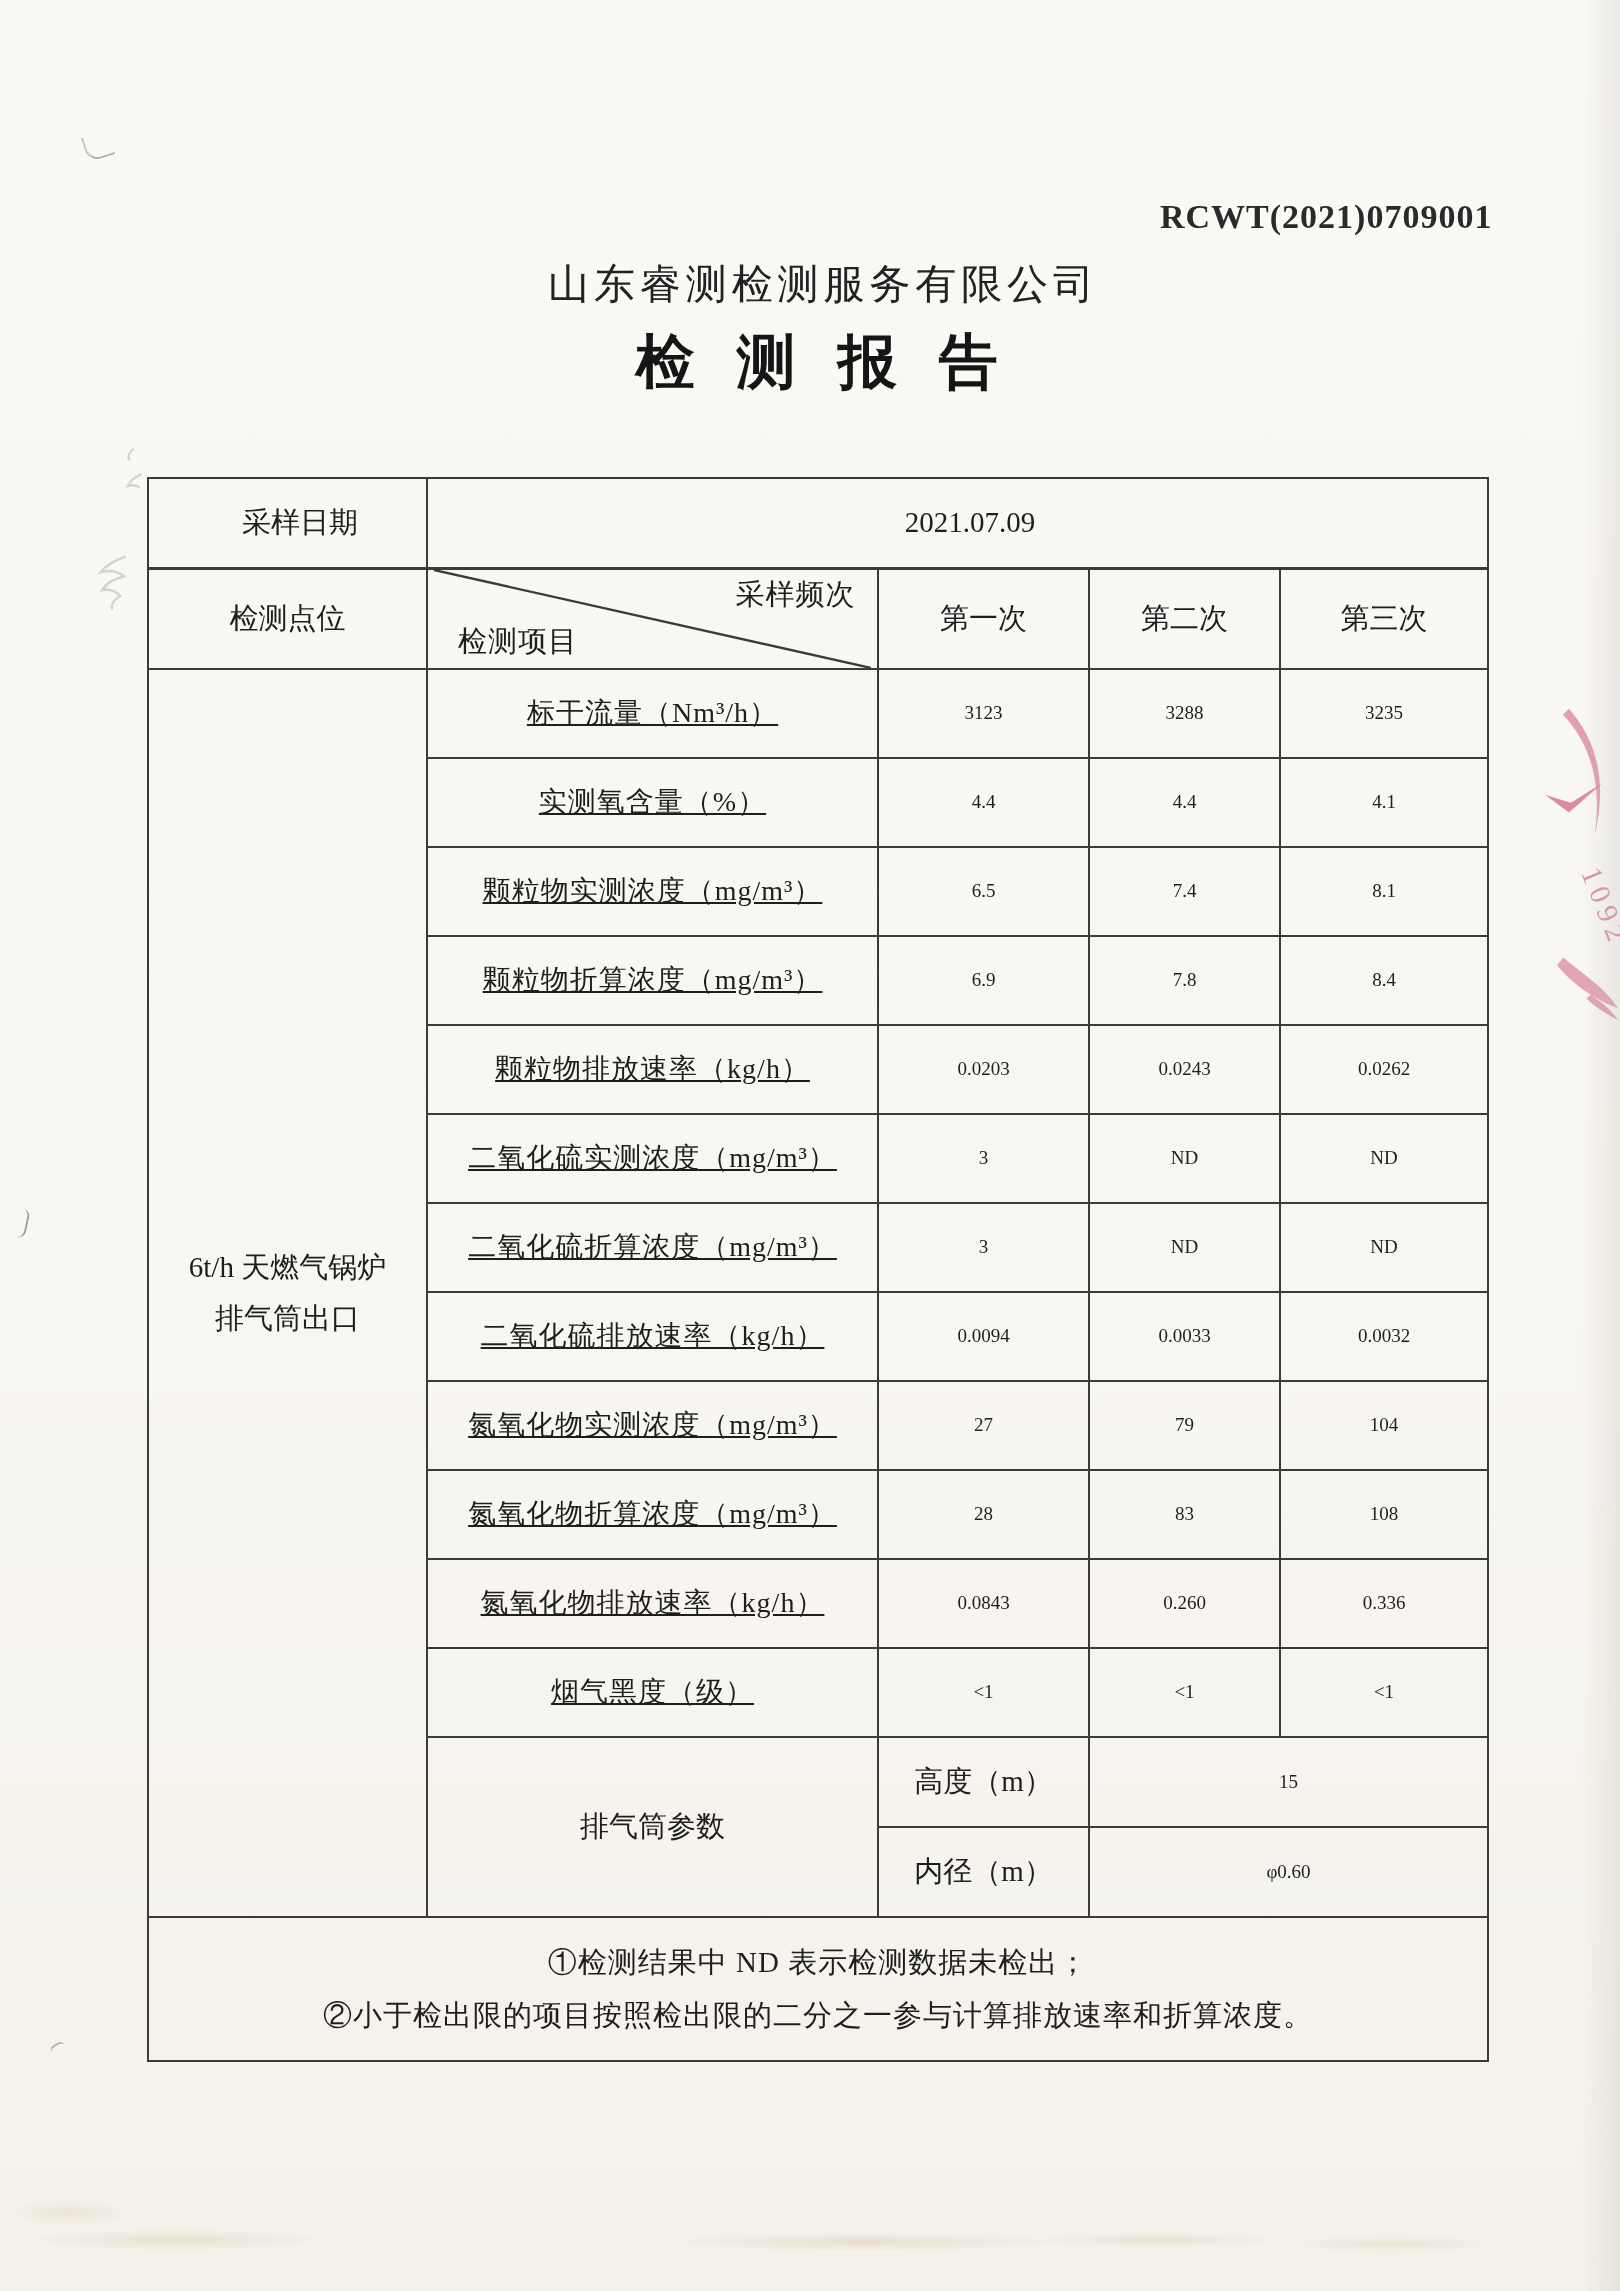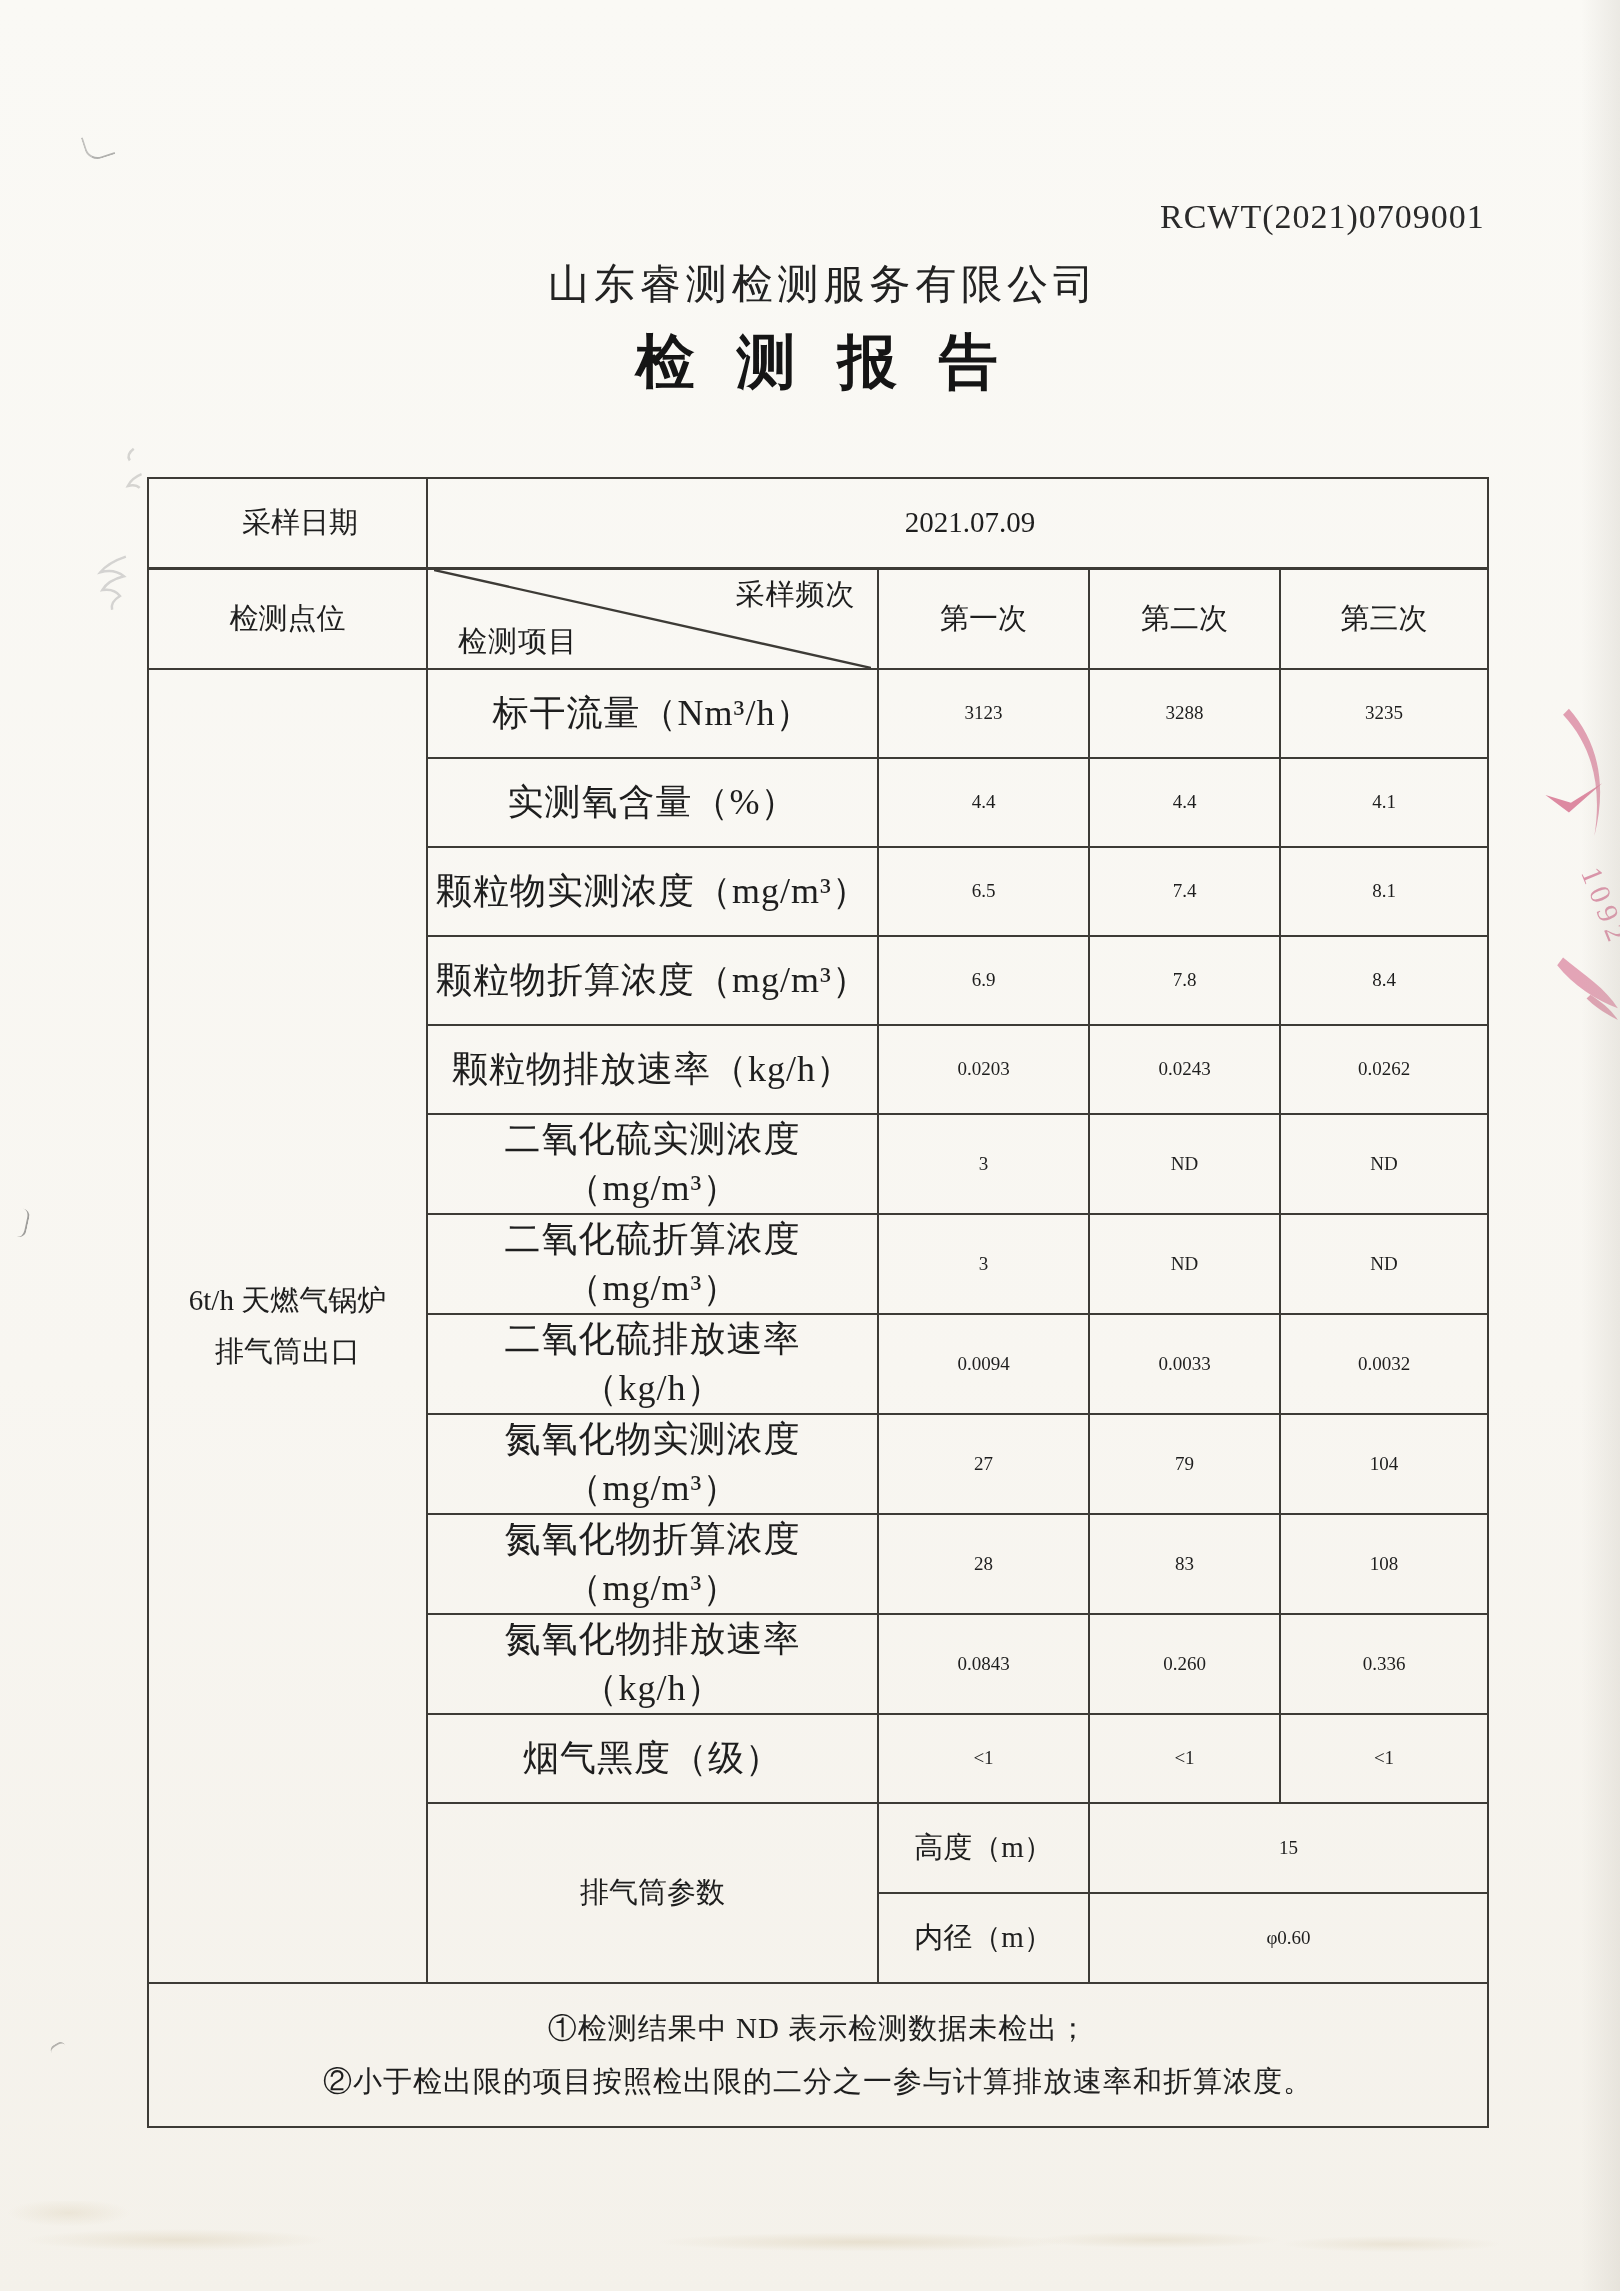--- a/index.html
+++ b/index.html
@@ -8,21 +8,21 @@
     width:1620px;height:2292px;
     margin:0 auto;
     background:linear-gradient(180deg,#faf9f5 0%,#f8f6f1 60%,#f4f1ea 100%);
     font-family:"Liberation Serif","DejaVu Serif",serif;
     color:#1f1f1f;
     overflow:hidden;
   }
   
   .report-number{
     position:absolute;top:198px;left:1160px;
-    font-size:34px;letter-spacing:1px;color:#2a2a2a;
+    font-size:34px;letter-spacing:1px;color:#2a2a2a;font-weight:bold;
   }
   .company-name{
     position:absolute;top:257px;left:0;width:1647px;
     text-align:center;font-size:41px;letter-spacing:4.9px;color:#222;
   }
   .report-title{
     position:absolute;top:323px;left:0;width:1647px;
     text-align:center;font-size:59px;font-weight:bold;
     letter-spacing:13.7px;color:#151515;
   }
@@ -46,21 +46,21 @@
     padding:0 5.9px;
     overflow:hidden;
   }
   tr.r-date{height:90px;}
   tr.r-date td{border-bottom-width:3.9px;padding-left:31px;}
   tr.r-head{height:98px;}
   tr.r-head td{border-bottom-width:2.9px;}
   tr.r-data{height:89px;}
   tr.r-param{height:90px;}
   tr.r-notes{height:144px;}
-  td.item-cell{font-size:36px;letter-spacing:1px;}
+  td.item-cell{font-size:28px;letter-spacing:1px;text-decoration:underline;}
   td.val-cell{font-size:19px;}
   td.loc-cell{font-size:29px;line-height:51px;}
   td.notes-cell{
     text-align:left;vertical-align:middle;
     padding:9.8px 25.5px;font-size:29px;line-height:53px;letter-spacing:1px;
   }
   
   td.diag-cell{position:relative;padding:0;}
   .diag-wrap{position:relative;width:100%;height:98px;text-align:right;}
   .diag-wrap svg{position:absolute;left:0;top:0;width:100%;height:100%;}

